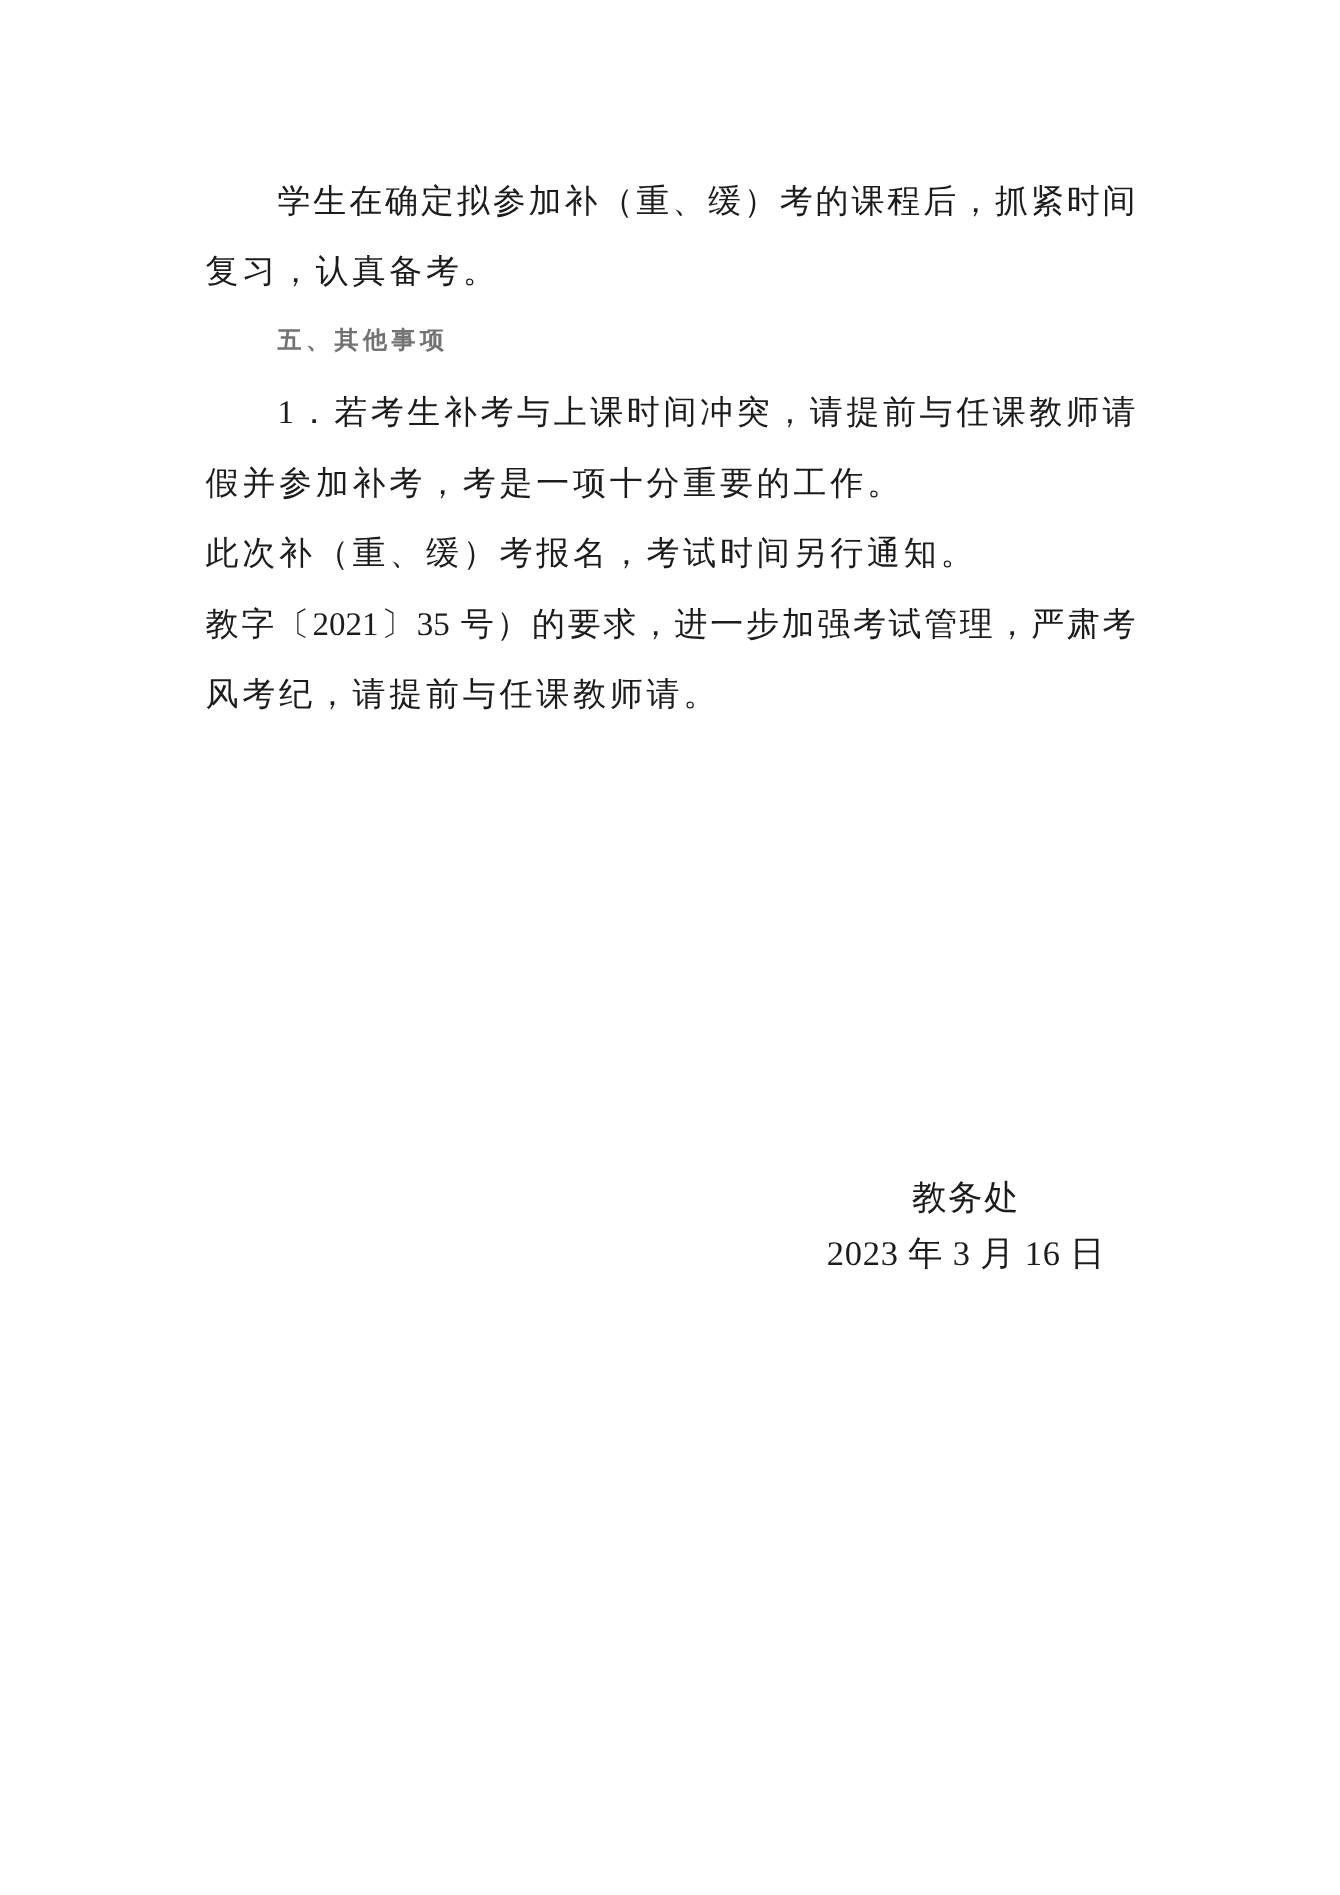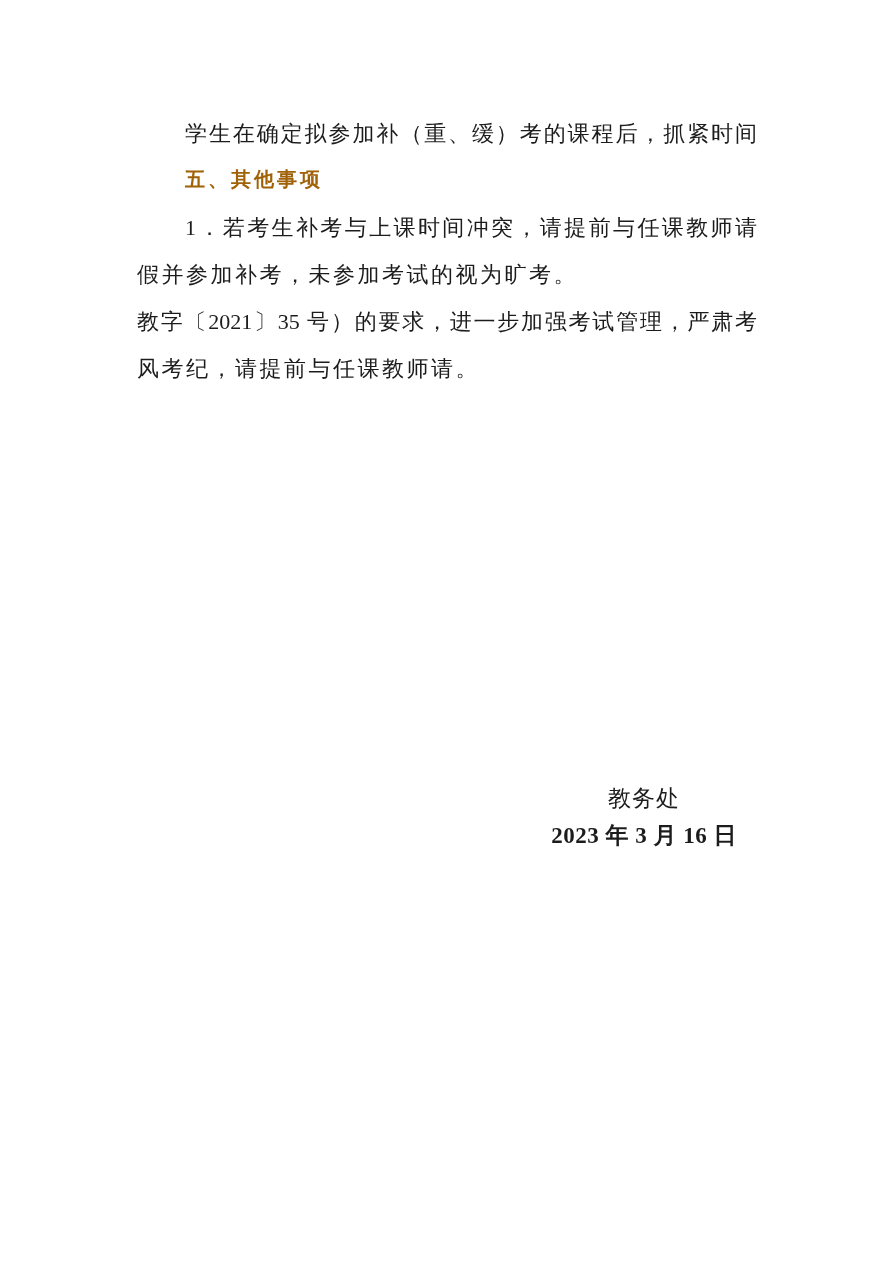--- a/index.html
+++ b/index.html
@@ -35,52 +35,54 @@
   .just {
     text-align: justify;
     text-align-last: justify;
     text-justify: inter-character;
   }
   .left {
     text-align: left;
     letter-spacing: 2.5px;
   }
   .head {
-    font-family: Liberation Mono, monospace;
+    font-family: Liberation Serif, serif;
     font-weight: 700;
-    font-size: 20px;
+    font-size: 16px;
     letter-spacing: 3px;
-    color: #a16207;
+    color: #737373;
   }
   .signature {
     position: absolute;
     top: 780px;
     left: 488px;
     width: 312px;
     text-align: center;
   }
   .signature p {
     margin: 0;
     padding: 0;
     font-size: 23px;
     line-height: 37px;
   }
   .sig-office { letter-spacing: 1px; }
-  .sig-date { letter-spacing: 0.5px; font-weight: bold; }
+  .sig-date { letter-spacing: 0.5px; }
 </style>
 </head>
 <body>
 
 <div class="page">
 
   <div class="doc-body">
     <p class="ln ind just">学生在确定拟参加补（重、缓）考的课程后，抓紧时间</p>
+    <p class="ln left">复习，认真备考。</p>
     <p class="ln ind head">五、其他事项</p>
     <p class="ln ind just">1．若考生补考与上课时间冲突，请提前与任课教师请</p>
-    <p class="ln left">假并参加补考，未参加考试的视为旷考。</p>
+    <p class="ln left">假并参加补考，考是一项十分重要的工作。</p>
+    <p class="ln left">此次补（重、缓）考报名，考试时间另行通知。</p>
     <p class="ln just">教字〔2021〕35 号）的要求，进一步加强考试管理，严肃考</p>
     <p class="ln left">风考纪，请提前与任课教师请。</p>
   </div>
 
   <div class="signature">
     <p class="sig-office">教务处</p>
     <p class="sig-date">2023 年 3 月 16 日</p>
   </div>
 
 </div>

